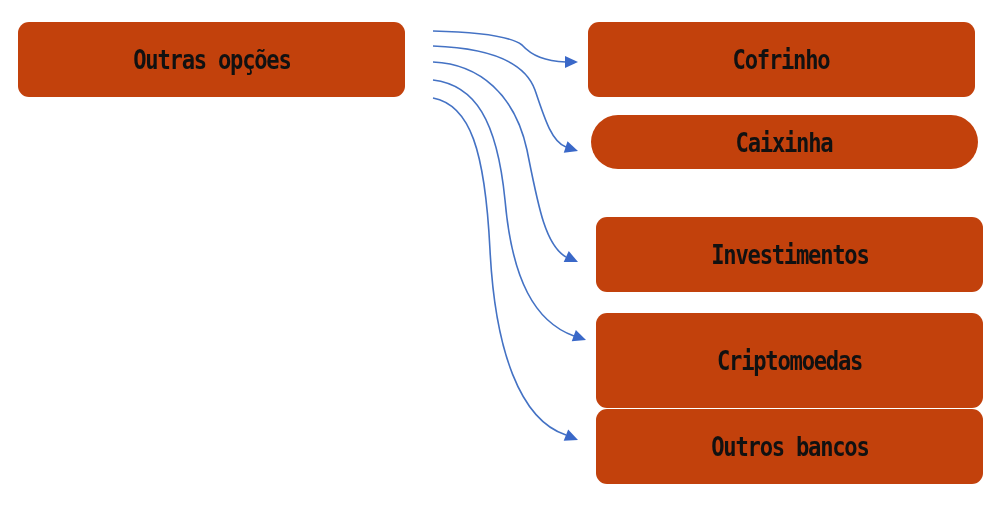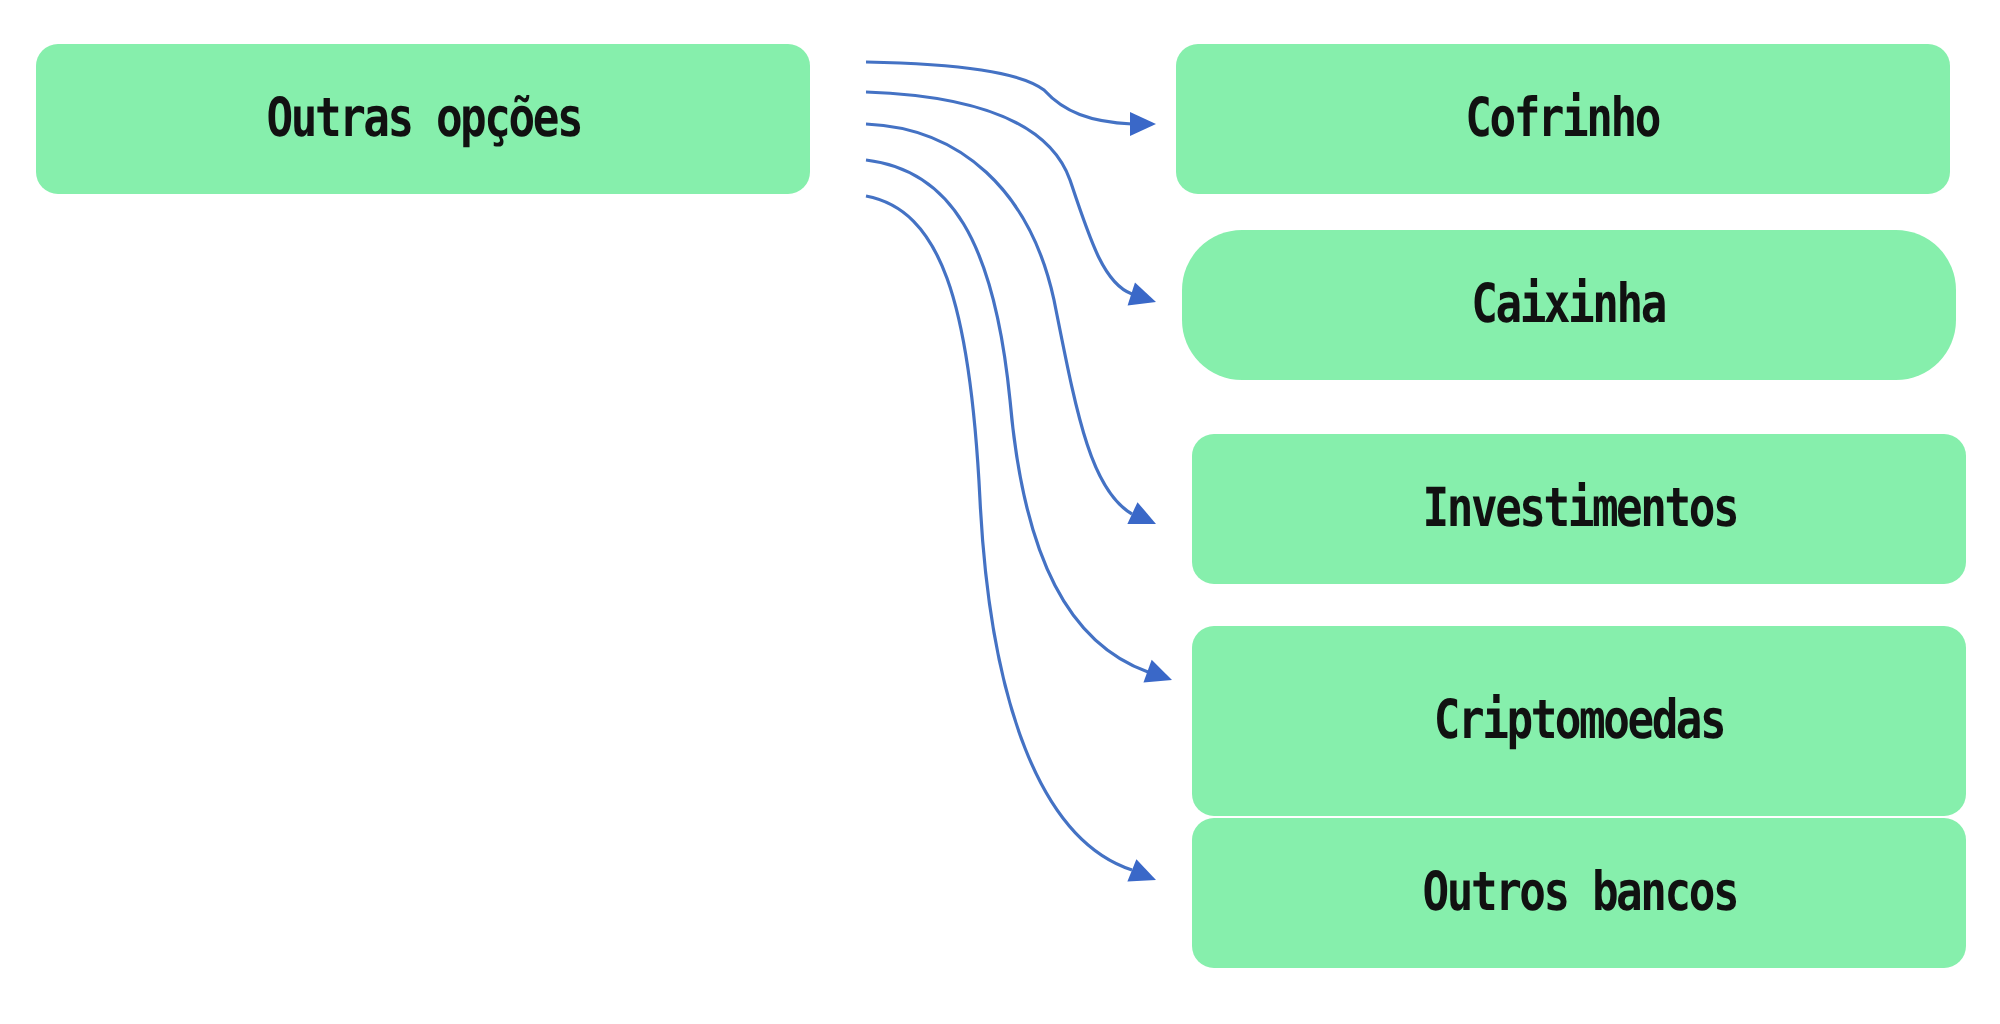--- a/index.html
+++ b/index.html
@@ -1,37 +1,37 @@
 <!DOCTYPE html>
 <html><head>
   <meta charset="utf-8">
   <style>
     html, body { margin: 0; padding: 0; background: #ffffff; }
     body { width: 1000px; height: 512px; position: relative; overflow: hidden; }
     .node {
       position: absolute;
-      background: #86efac;
+      background: #c2410c;
       border-radius: 11px;
       display: flex;
       align-items: center;
       justify-content: center;
       box-sizing: border-box;
     }
     .node span {
       font-family: "DejaVu Sans Mono", "Liberation Mono", monospace;
       font-weight: bold;
       font-size: 27px;
       color: #111111;
       letter-spacing: -1.5px;
       transform: scaleX(0.82);
       display: inline-block;
     }
     #src { left: 18px; top: 22px; width: 387px; height: 75px; }
     #t0 { left: 588px; top: 22px; width: 387px; height: 75px; }
-    #t1 { left: 591px; top: 115px; width: 387px; height: 75px; border-radius: 30px; }
+    #t1 { left: 591px; top: 115px; width: 387px; height: 54px; border-radius: 30px; }
     #t2 { left: 596px; top: 217px; width: 387px; height: 75px; align-items: center; }
     #t3 { left: 596px; top: 313px; width: 387px; height: 95px; }
     #t4 { left: 596px; top: 409px; width: 387px; height: 75px; }
     svg#arrows { position: absolute; left: 0; top: 0; }
     svg#arrows path.conn { fill: none; stroke: #4472c4; stroke-width: 1.6; }
     svg#arrows polygon.head { fill: #3a68c8; }
   </style>
 </head>
 <body>
 

